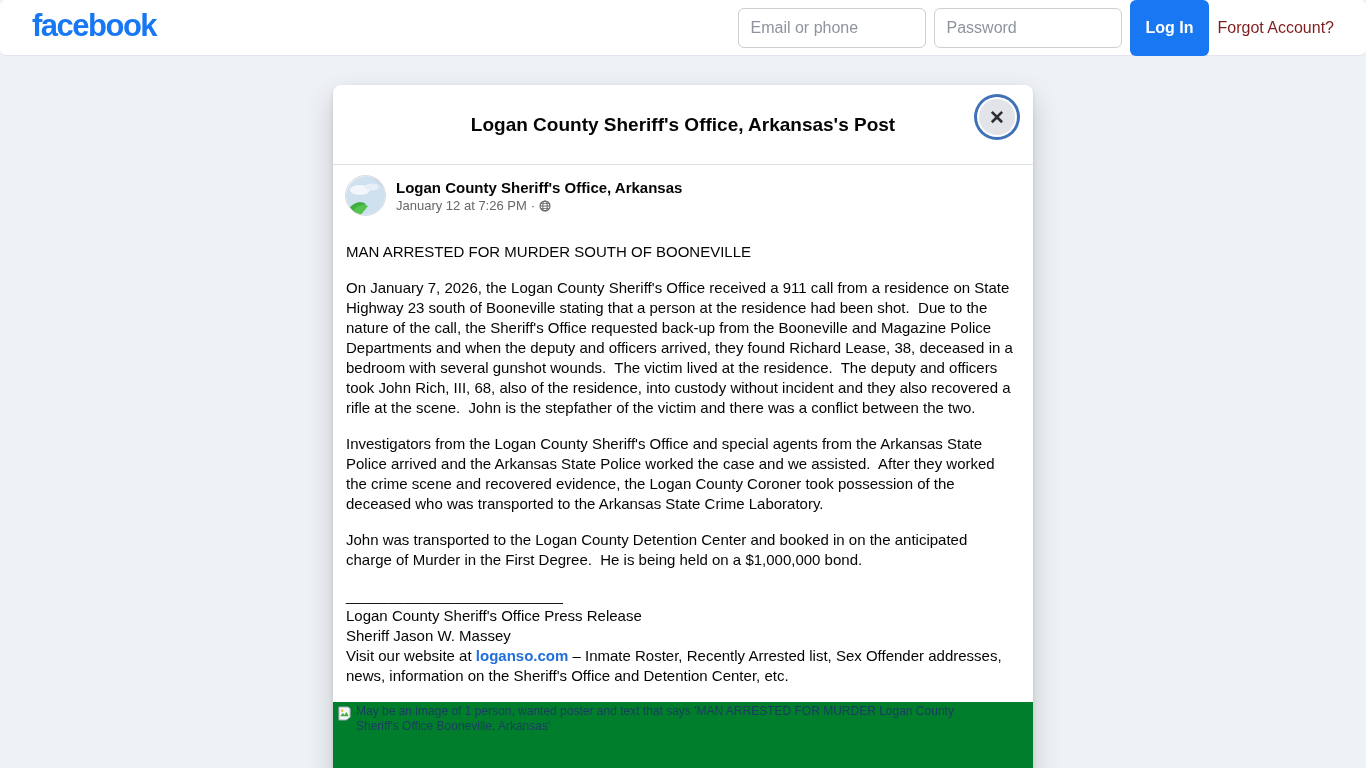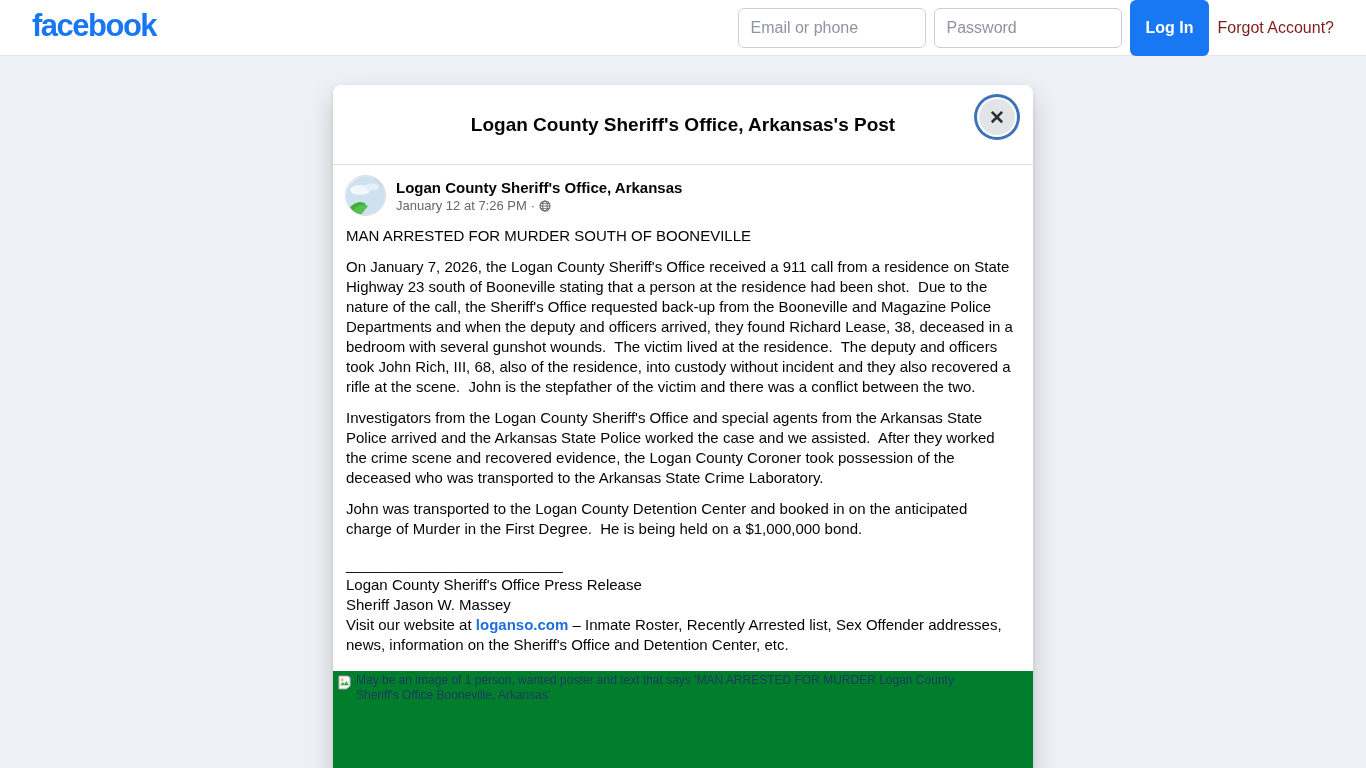--- a/index.html
+++ b/index.html
@@ -13,20 +13,21 @@
   
   .topnav {
     position: relative;
     height: 56px;
     background: #ffffff;
     border-bottom: 1px solid #e4e3ee;
     display: flex;
     align-items: center;
     justify-content: space-between;
     padding: 0 32px 0 32px;
+    border-radius: 6px;
   }
   .fb-logo {
     font-size: 31px;
     font-weight: bold;
     color: #1877f2;
     letter-spacing: -1.5px;
     cursor: pointer;
     line-height: 1;
     padding-bottom: 4px;
   }
@@ -147,21 +148,21 @@
     margin-top: 1px;
   }
   .meta .dot { color: #65676b; }
 
   .post-body {
     padding: 4px 16px 0 13px;
     font-size: 15px;
     line-height: 20px;
     color: #050505;
   }
-  .post-body p { margin-bottom: 11px; white-space: pre-wrap; }
+  .post-body p { margin-bottom: 11px; white-space: pre-wrap; margin-top: 16px; }
   .post-body p:last-child { margin-bottom: 0; }
   .sig { margin-top: 16px; }
   .sig div { white-space: pre-wrap; }
   .inline-link {
     color: #216fdb;
     font-weight: bold;
     text-decoration: none;
     cursor: pointer;
   }
 

